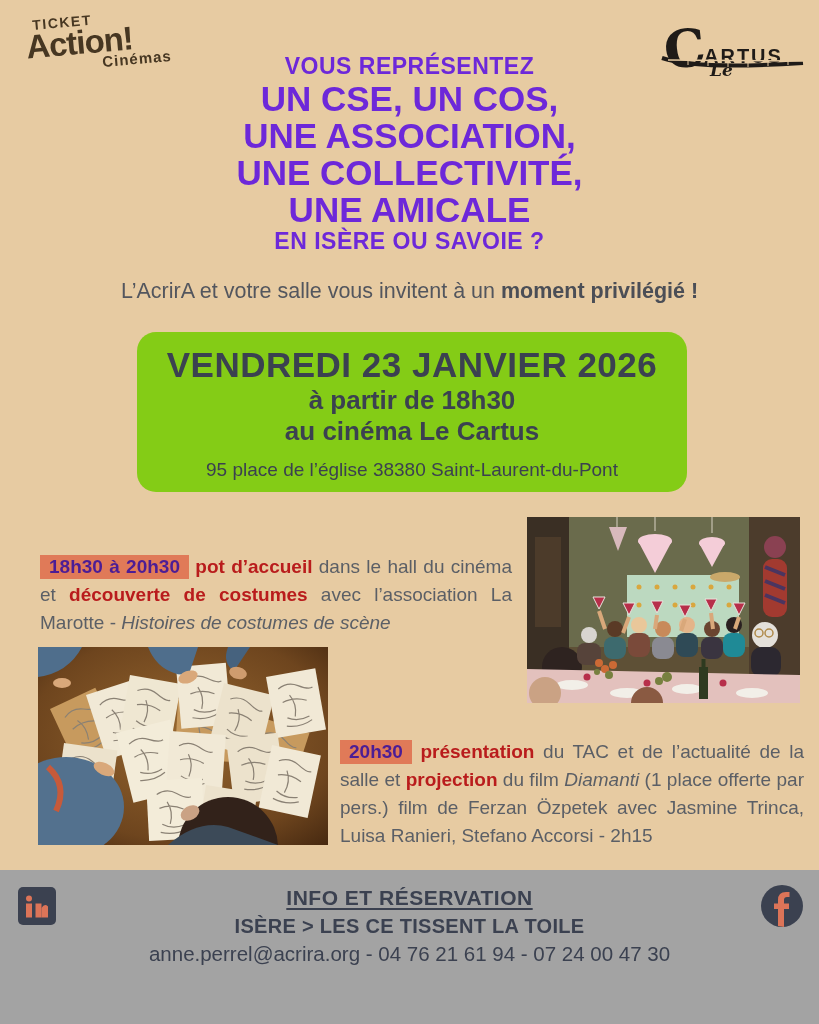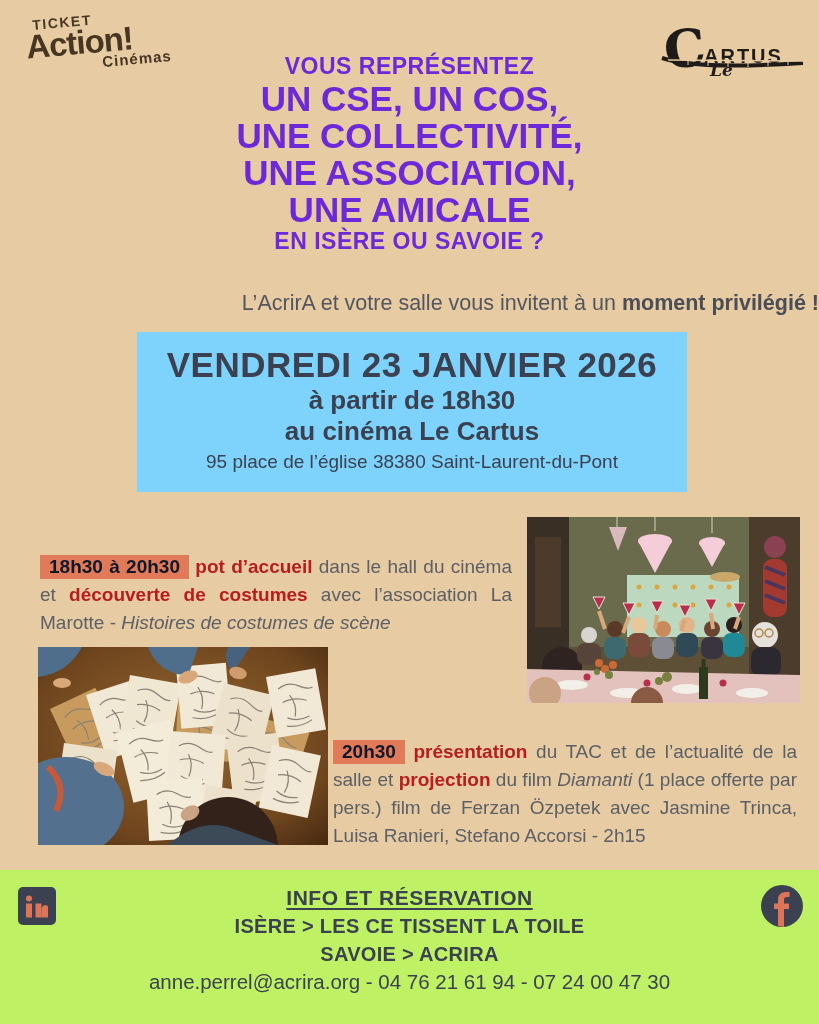--- a/index.html
+++ b/index.html
@@ -20,45 +20,45 @@
   .ta-line3 { font-size:15px; letter-spacing:1px; display:block; text-align:right; margin-top:-3px; padding-right:6px; }
   .cartus-logo { position:absolute; left:658px; top:14px; width:150px; height:58px; color:#1f1b18; }
   .cartus-c { position:absolute; left:6px; top:4px; font-size:52px; font-weight:800; font-family:"DejaVu Serif", serif; transform:rotate(-6deg); }
   .cartus-le { position:absolute; left:52px; top:2px; font-size:17px; font-style:italic; font-weight:700; font-family:"DejaVu Serif", serif;margin-top:44px; }
   .cartus-name { position:absolute; left:46px; top:31px; font-size:20px; font-weight:800; letter-spacing:2px; }
   .cartus-strip { position:absolute; left:0; top:40px; }
   
   .headline { position:absolute; left:0; top:53px; width:100%; text-align:center; color:#6d28d9; font-weight:800; }
   .h-small { font-size:23px; line-height:27px; letter-spacing:0.5px; }
   .h-big   { font-size:35px; line-height:37px; }
-  .intro { position:absolute; left:0; top:279px; width:100%; text-align:right; font-size:21.5px; color:#53565e;margin-top:12px; }
+  .intro { position:absolute; left:0; top:279px; width:100%; text-align:center; font-size:21.5px; color:#53565e; }
   .intro b { font-weight:700; color:#4b4e56; }
   
   .event-box {
     position:absolute; left:137px; top:332px; width:550px; height:160px;
-    background:#7dd3fc; color:#3b4150; text-align:center; padding-top:13px;
+    background:#84cc16; color:#3b4150; text-align:center; padding-top:13px;border-radius:19px;
   }
   .eb-date  { font-size:35px; font-weight:800; letter-spacing:0.5px; line-height:40px; }
   .eb-line  { font-size:26px; font-weight:700; line-height:31px; }
-  .eb-addr  { font-size:19px; font-weight:400; line-height:24px; margin-top:3px; }
+  .eb-addr  { font-size:19px; font-weight:400; line-height:24px; margin-top:11px; }
   
   .slot { position:absolute; font-size:19px; line-height:28px; color:#5b5f66; text-align:justify; }
   .slot1 { left:40px; top:553px; width:472px; }
-  .slot2 { left:333px; top:738px; width:464px; }
-  .hl { background:#e07a58; color:#0f172a; font-weight:800; padding:1px 9px 2px 9px; }
+  .slot2 { left:340px; top:738px; width:464px; }
+  .hl { background:#e07a58; color:#4c1d95; font-weight:800; padding:1px 9px 2px 9px; }
   .slot b { font-weight:700; color:#b91c1c;margin-top:20px; }
   .slot i { }
   
   .photo { position:absolute; display:block; }
   .photo-dinner { left:527px; top:517px; }
   .photo-sketch { left:38px; top:647px; }
   
   .footer {
     position:absolute; left:0; top:870px; width:819px; height:154px;
-    background:#bef264; color:#3b4150; text-align:center;
+    background:#a3a3a3; color:#3b4150; text-align:center;
   }
   .f-title { font-size:21px; font-weight:800; letter-spacing:0.5px; text-decoration:underline; text-underline-offset:3px; margin-top:16px; }
   .f-bold  { font-size:20px; font-weight:800; letter-spacing:0.3px; margin-top:5px; }
   .f-reg   { font-size:20.5px; font-weight:400; margin-top:4px; }
   .social { position:absolute; cursor:pointer; }
   .social-linkedin { left:18px; top:17px; }
   .social-facebook { left:761px; top:15px; }
 </style>
 </head>
 <body>
@@ -85,22 +85,22 @@
           <line x1="90" y1="8" x2="90" y2="13"></line>
         <line x1="110" y1="7" x2="110" y2="12"></line>
           <line x1="130" y1="6" x2="130" y2="11"></line>
       </g>
     </svg>
   </div>
 
   <div class="headline">
     <div class="h-small">VOUS REPRÉSENTEZ</div>
     <div class="h-big">UN CSE, UN COS,</div>
+    <div class="h-big">UNE ASSOCIATION,</div>
     <div class="h-big">UNE COLLECTIVITÉ,</div>
-    <div class="h-big">UNE ASSOCIATION,</div>
     <div class="h-big">UNE AMICALE</div>
     <div class="h-small">EN ISÈRE OU SAVOIE ?</div>
   </div>
 
   <p class="intro"><span>L’AcrirA et votre salle vous invitent à un </span><b>moment privilégié !</b></p>
 
   <div class="event-box">
     <div class="eb-date">VENDREDI 23 JANVIER 2026</div>
     <div class="eb-line">à partir de 18h30</div>
     <div class="eb-line">au cinéma Le Cartus</div>
@@ -305,21 +305,20 @@
   <div class="footer">
     <svg class="social social-linkedin" width="38" height="38" viewBox="0 0 38 38">
       <rect width="38" height="38" rx="5" fill="#3b4150"></rect>
       <circle cx="11" cy="11.5" r="3" fill="#dc7458"></circle>
       <rect x="8" y="16.5" width="6" height="14" fill="#dc7458"></rect>
       <rect x="17.5" y="16.5" width="6" height="14" fill="#dc7458"></rect>
       <path d="M23.5,30.5 L23.5,21 q3,-5 6.5,-1.5 L30,30.5 L23.5,30.5" fill="#dc7458"></path>
     </svg>
     <div class="f-title">INFO ET RÉSERVATION</div>
     <div class="f-bold">ISÈRE &gt;  LES CE TISSENT LA TOILE</div>
-    <div class="f-bold">SAVOIE &gt; ACRIRA</div>
     <div class="f-reg">anne.perrel@acrira.org - 04 76 21 61 94 - 07 24 00 47 30</div>
     <svg class="social social-facebook" width="42" height="42" viewBox="0 0 42 42">
       <circle cx="21" cy="21" r="21" fill="#3b4150"></circle>
       <path d="M23,42 L23,24 L28,24 L28,18.5 L23,18.5 L23,15 q0,-3 3,-3 L28.5,12 L28.5,7 L25,7 q-8,0 -8,8 L17,18.5 L13,18.5 L13,24 L17,24 L17,41" fill="#dc7458"></path>
     </svg>
   </div>
 
 </div>
 
 </body></html>

